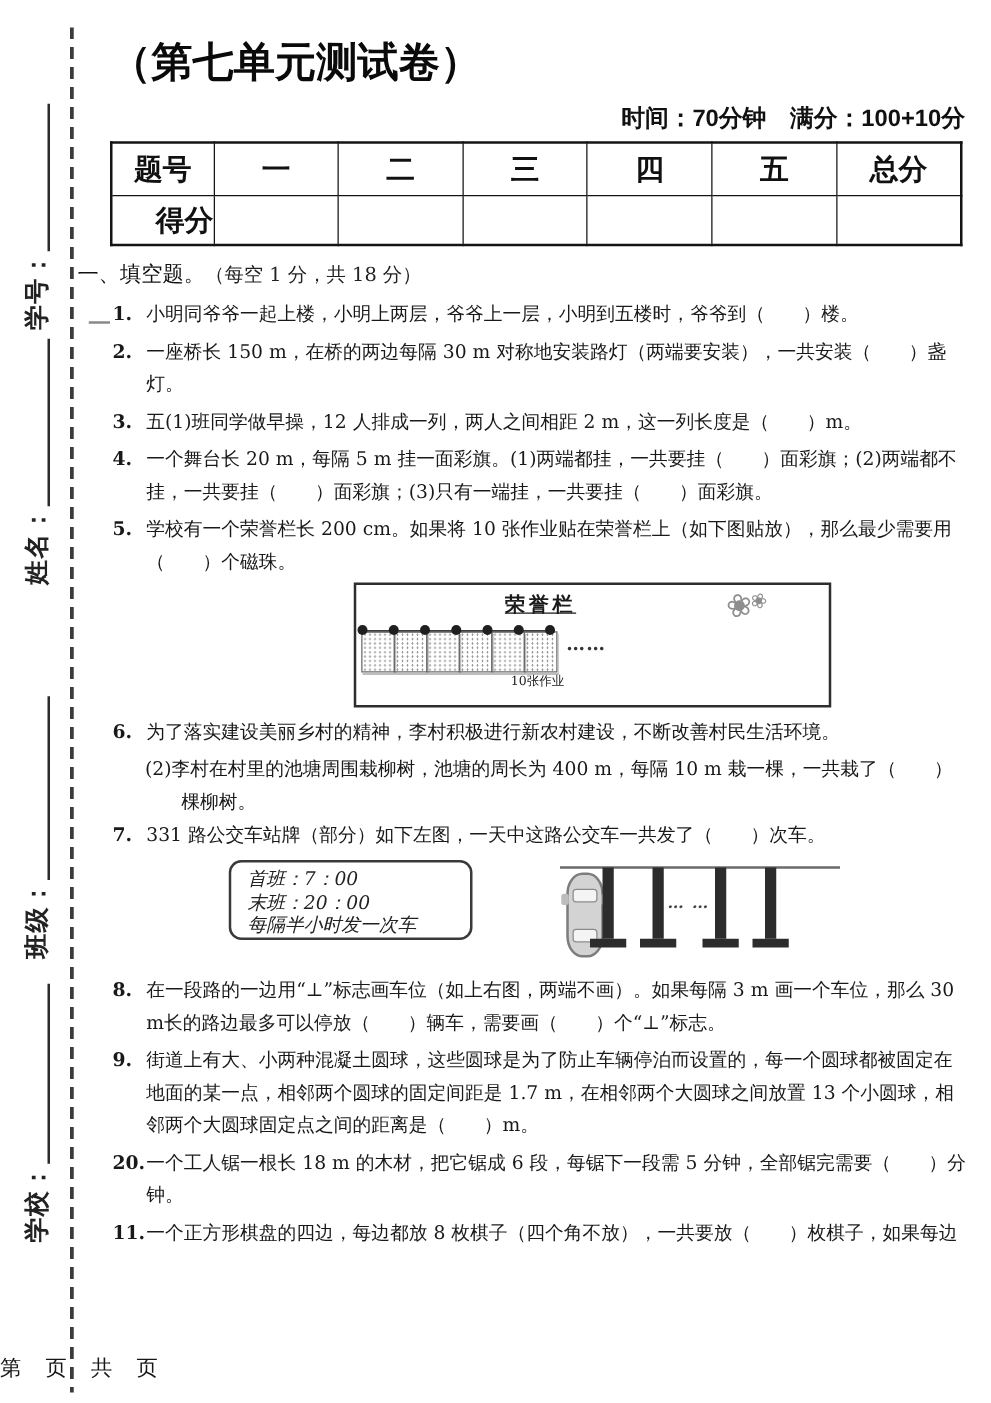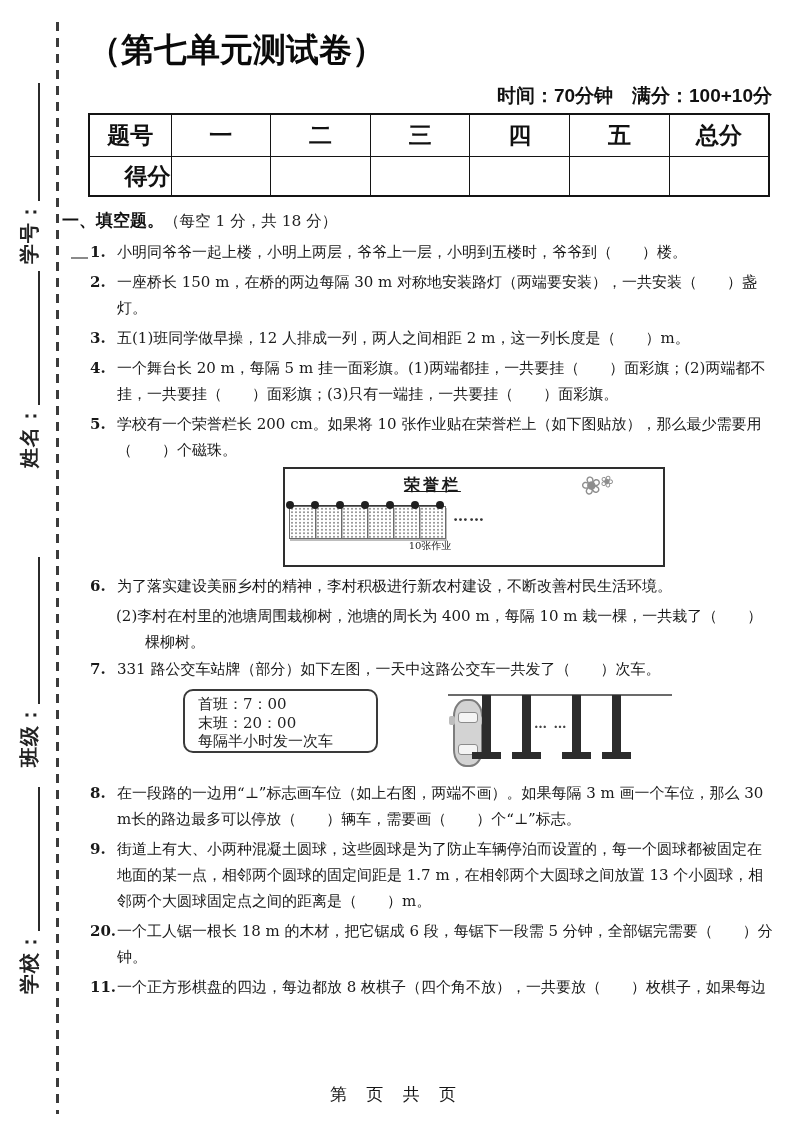--- a/index.html
+++ b/index.html
@@ -50,21 +50,21 @@
     border:2.5px solid #141414;
   }
   table.score td {
     border:1.5px solid #141414; text-align:center;
     font-size:23px; font-weight:600; color:#111; padding:0;
   }
   table.score tr.r1 td { height:41px; }
   table.score tr.r2 td { height:38px;text-align:right; }
 
   .section-head { margin:11px 0 6px -26px; font-size:17px; line-height:24px; }
-  .section-head .main { font-weight:bold; color:#111; }
+  .section-head .main { font-weight:normal; color:#111; }
   .section-head .note { font-size:15.5px; color:#222; }
 
   .q { position:relative; padding-left:29px; font-size:15px; line-height:26px; margin:0 0 4px 0; color:#191919; }
   .q .qno { position:absolute; left:2px; top:0; font-weight:bold; }
   .q.sub { padding-left:57px; text-indent:-29px; margin:0 0 1px 0; }
 
   
   .fig-honor { position:relative; width:378px; height:96px; border:2px solid #2e2e2e; margin:3px 0 6px 195px; background:#fff; }
   .fh-title { position:absolute; top:6px; left:0; width:78%; text-align:center; font-size:16px; font-weight:600; letter-spacing:3px;text-decoration:underline; }
   .fh-topline { position:absolute; left:4px; top:36px; width:155px; height:2px; background:#3a3a3a; }
@@ -75,42 +75,42 @@
     background-size:4px 3.5px; box-shadow:1px 2px 0 #bdbdbd;
   }
   .fh-dot { position:absolute; top:32px; width:8px; height:8px; border-radius:50%; background:#1f1f1f; }
   .fh-ellipsis { position:absolute; left:168px; top:38px; font-size:15px; font-weight:bold; letter-spacing:1px; color:#333; }
   .fh-caption { position:absolute; left:60px; top:70px; width:170px; text-align:center; font-size:10px; }
   .flower-icon { position:absolute; right:48px; top:2px; color:#8e8e8e; }
   .flower-icon .f1 { font-size:25px; display:inline-block; transform:rotate(-14deg); }
   .flower-icon .f2 { font-size:16px; display:inline-block; transform:rotate(20deg) translate(-4px,-6px); }
 
   
-  .fig-row7 { position:relative; height:88px; margin:3px 0 6px 0; }
+  .fig-row7 { position:relative; height:88px; margin:3px 0 6px 0;font-style:italic; }
   .bus-box {
     position:absolute; left:95px; top:3px; width:178px; height:56px;
     border:2px solid #3a3a3a; border-radius:10px; padding:4px 0 0 13px;
     font-size:15px; line-height:18.5px; color:#222;
   }
   .parking { position:absolute; left:360px; top:0; width:228px; height:88px; }
   .p-line { position:absolute; left:0; top:8px; width:224px; height:2px; background:#6b6b6b; }
   .p-pole { position:absolute; top:9px; width:9px; height:57px; background:#2c2c2c; }
   .p-pole::after { content:""; position:absolute; left:-10px; bottom:-7px; width:29px; height:7px; background:#2c2c2c; }
   .p-pole.p1 { left:34px; } .p-pole.p2 { left:74px; } .p-pole.p3 { left:124px; } .p-pole.p4 { left:164px; }
   .p-dots { position:absolute; left:86px; top:30px; font-size:13px; font-weight:bold; color:#444; letter-spacing:1px; }
   .car-icon { position:absolute; left:1px; top:13px; width:38px; height:68px; }
   .car-body { position:absolute; left:4px; top:0; width:30px; height:68px; box-sizing:border-box;
     background:#d3d3d3; border:2px solid #7d7d7d; border-radius:13px/17px; }
   .car-win { position:absolute; left:9px; width:20px; height:11px; box-sizing:border-box;
     background:#f4f4f4; border:1.5px solid #8b8b8b; border-radius:3px; }
   .car-win.front { top:13px; } .car-win.rear { top:45px; }
   .car-mirror { position:absolute; top:17px; width:6px; height:9px; background:#bdbdbd; border-radius:2px; }
   .car-mirror.ml { left:0; } .car-mirror.mr { right:0; }
 
-  .footer { position:absolute; left:0; top:1083px; width:793px; text-align:center;
+  .footer { position:absolute; left:0; top:1083px; width:793px; 
     font-size:17px; letter-spacing:7px; color:#161616; }
 </style>
 </head>
 <body>
 
 <div class="cut-line"></div>
 <div class="reg-tick"></div>
 
 <div class="side-field" id="sf-xuehao">
   <span>学号：</span><span class="blank-line"></span>

